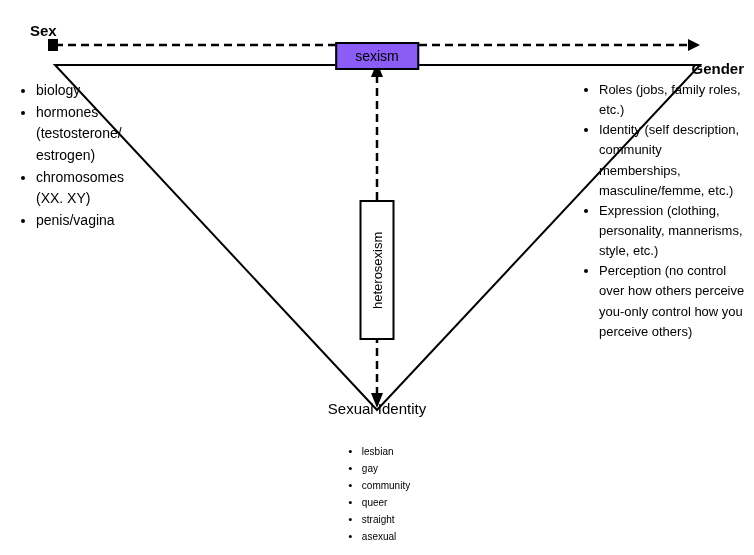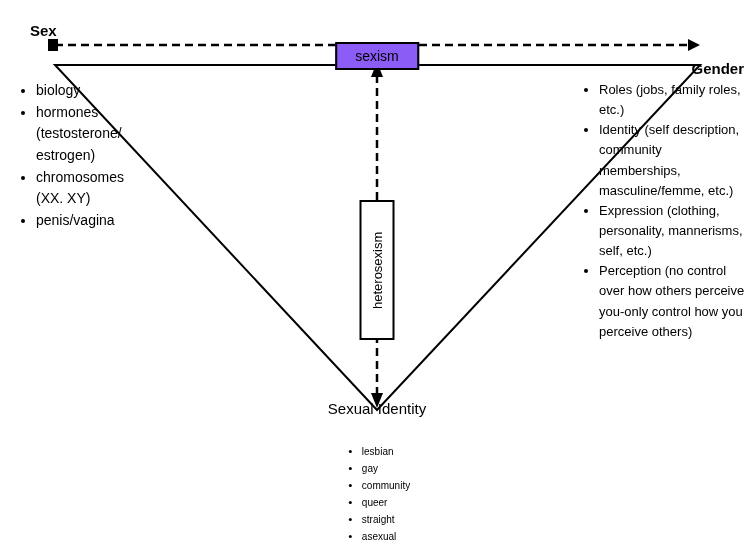--- a/index.html
+++ b/index.html
@@ -144,21 +144,21 @@
   <ul class="sex-list">
     <li>biology</li>
     <li>hormones<br>(testosterone/<br>estrogen)</li>
     <li>chromosomes<br>(XX. XY)</li>
     <li>penis/vagina</li>
   </ul>
 
   <ul class="gender-list">
     <li>Roles (jobs, family roles, etc.)</li>
     <li>Identity (self description, community memberships, masculine/femme, etc.)</li>
-    <li>Expression (clothing, personality, mannerisms, self, etc.)</li>
+    <li>Expression (clothing, personality, mannerisms, style, etc.)</li>
     <li>Perception (no control over how others perceive you-only control how you perceive others)</li>
   </ul>
 
   <ul class="sexual-identity-list">
     <li>lesbian</li>
     <li>gay</li>
     <li>community</li>
     <li>queer</li>
     <li>straight</li>
     <li>asexual</li>

